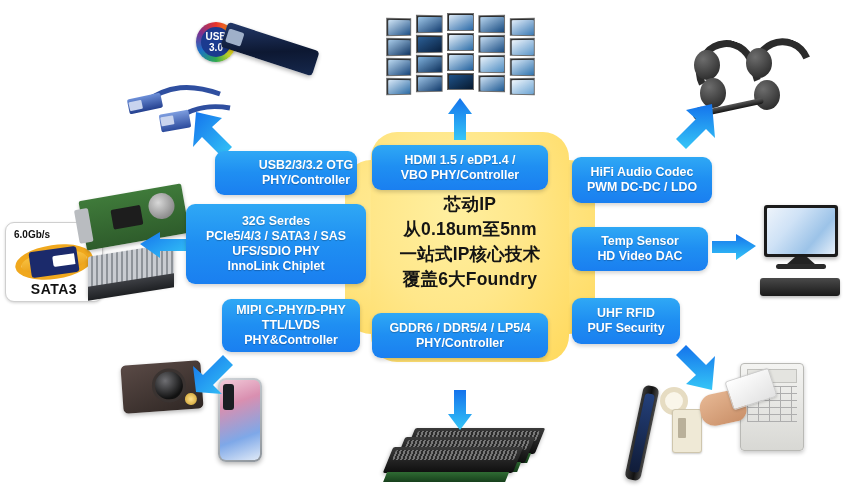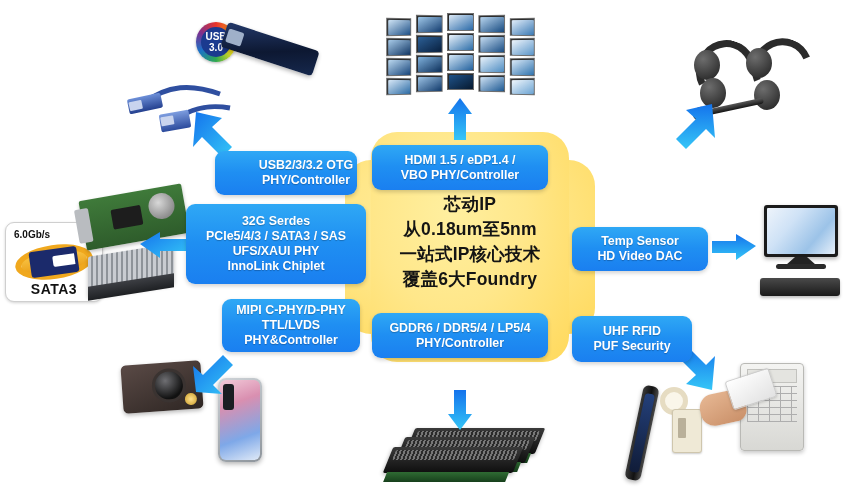--- a/index.html
+++ b/index.html
@@ -29,21 +29,21 @@
        text-shadow:0 1px 1px rgba(0,0,0,.25);padding:0 6px;box-sizing:border-box;}
   .box span{display:block;white-space:nowrap;}
 
   #box-usb    {left:215px;top:151px;width:142px;height:44px;padding-left:46px;}
   #box-serdes {left:186px;top:204px;width:180px;height:80px;}
   #box-mipi   {left:222px;top:299px;width:138px;height:53px;}
   #box-hdmi   {left:372px;top:145px;width:176px;height:45px;}
   #box-gddr   {left:372px;top:313px;width:176px;height:45px;}
   #box-hifi   {left:572px;top:157px;width:140px;height:46px;}
   #box-temp   {left:572px;top:227px;width:136px;height:44px;}
-  #box-uhf    {left:572px;top:316px;width:120px;height:46px;}
+  #box-uhf    {left:572px;top:298px;width:108px;height:46px;}
 
   
   .arrow{position:absolute;z-index:5;}
 
   
   .art{position:absolute;z-index:4;}
 
   
   .wall{position:absolute;left:382px;top:4px;width:156px;height:92px;}
   .wall .scr{position:absolute;background:#2a2a2a;border-radius:1px;
@@ -241,21 +241,21 @@
     <div>
       <span>USB2/3/3.2 OTG</span>
       <span>PHY/Controller</span>
     </div>
   </div>
 
   <div class="box" id="box-serdes">
     <div>
       <span>32G Serdes</span>
       <span>PCIe5/4/3 / SATA3 / SAS</span>
-      <span>UFS/XAUI PHY</span>
+      <span>UFS/SDIO PHY</span>
       <span>InnoLink Chiplet</span>
     </div>
   </div>
 
   <div class="box" id="box-mipi">
     <div>
       <span>MIPI C-PHY/D-PHY</span>
       <span>TTL/LVDS</span>
       <span>PHY&amp;Controller</span>
     </div>
@@ -268,20 +268,26 @@
     </div>
   </div>
 
   <div class="box" id="box-gddr">
     <div>
       <span>GDDR6 / DDR5/4 / LP5/4</span>
       <span>PHY/Controller</span>
     </div>
   </div>
 
+  <div class="box" id="box-hifi">
+    <div>
+      <span>HiFi Audio Codec</span>
+      <span>PWM DC-DC / LDO</span>
+    </div>
+  </div>
 
   <div class="box" id="box-temp">
     <div>
       <span>Temp Sensor</span>
       <span>HD Video DAC</span>
     </div>
   </div>
 
   <div class="box" id="box-uhf">
     <div>

